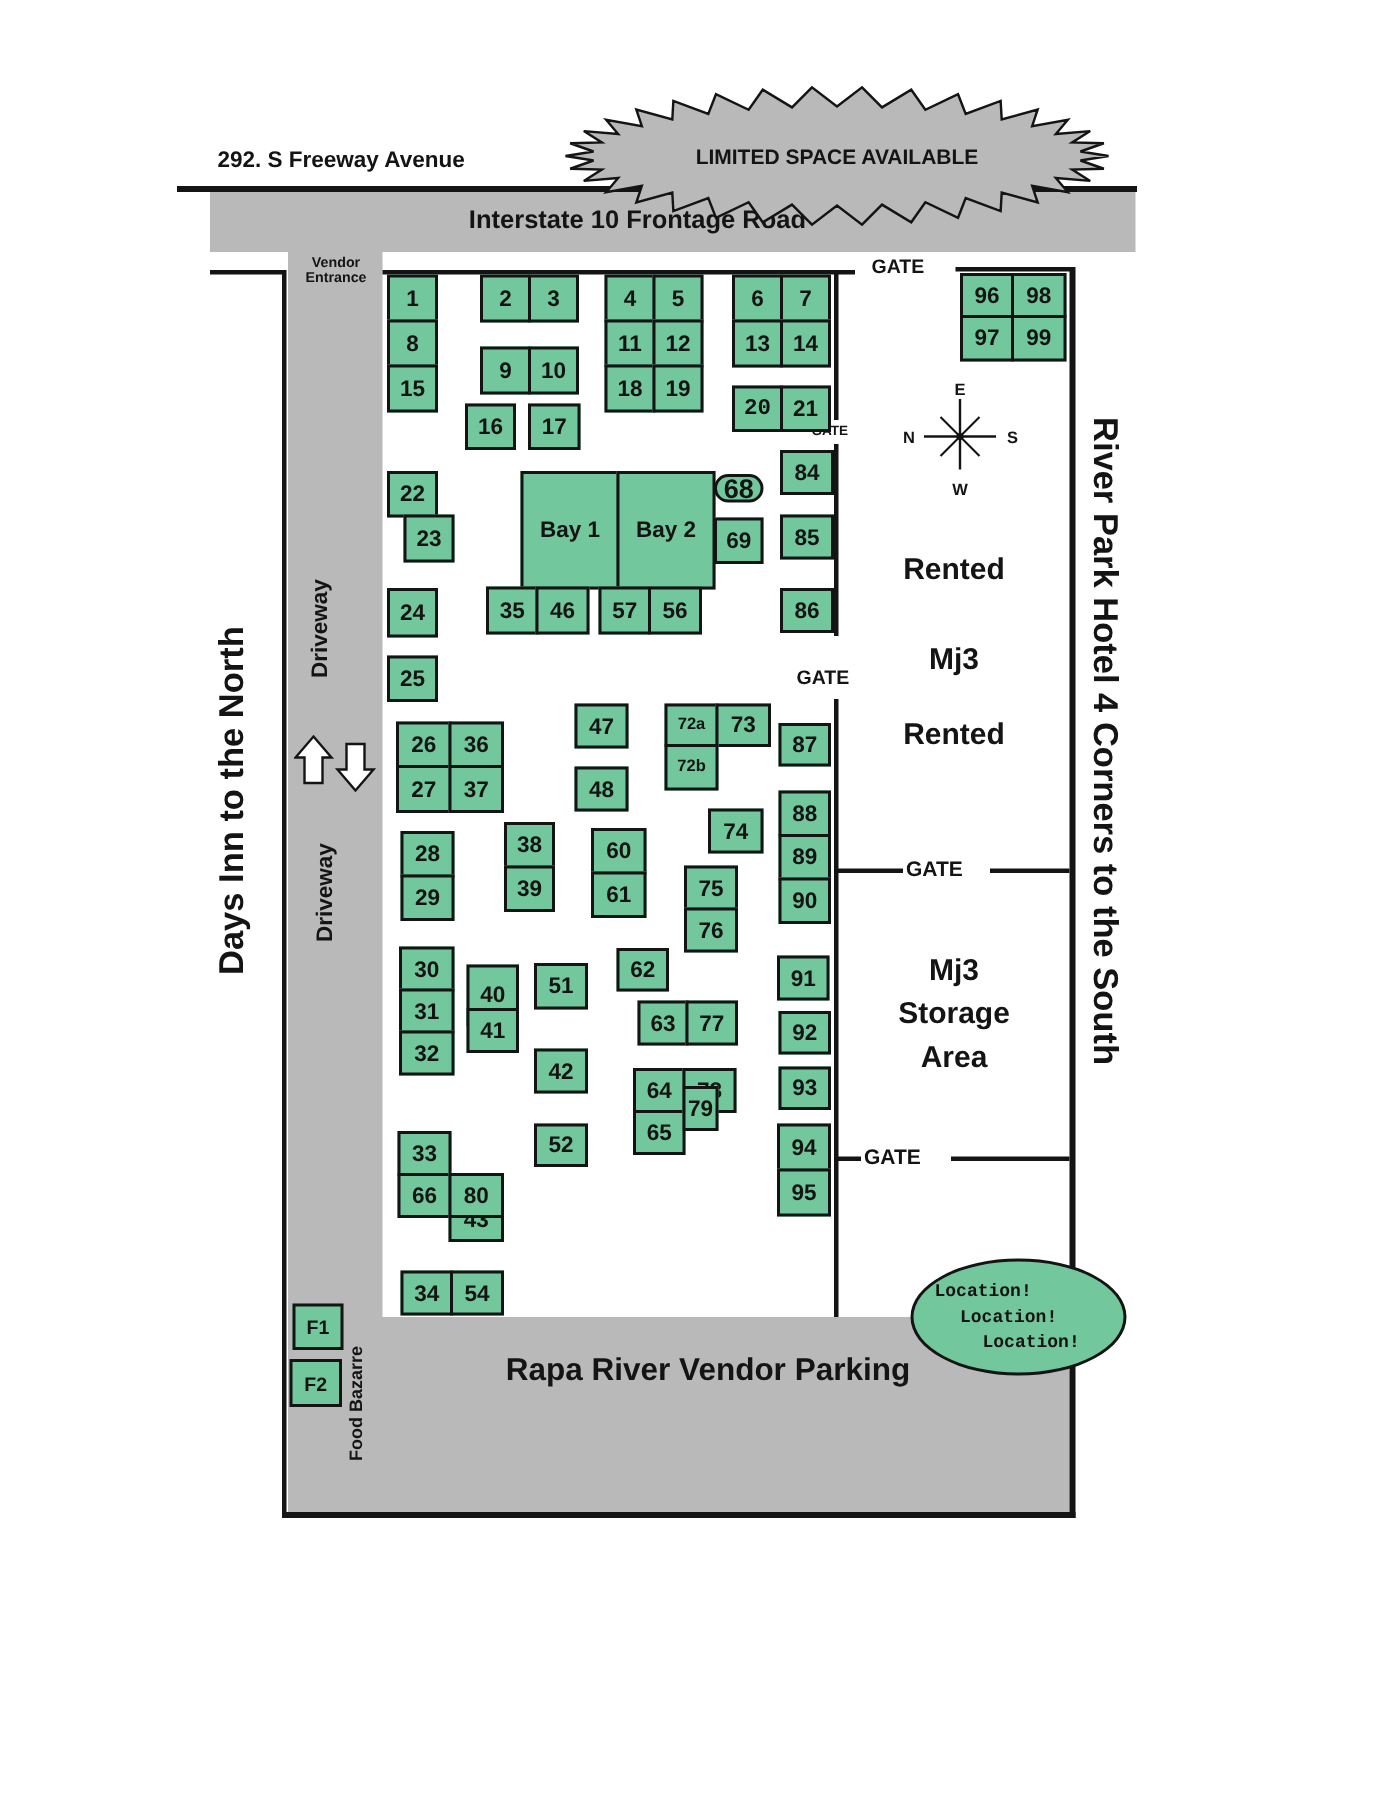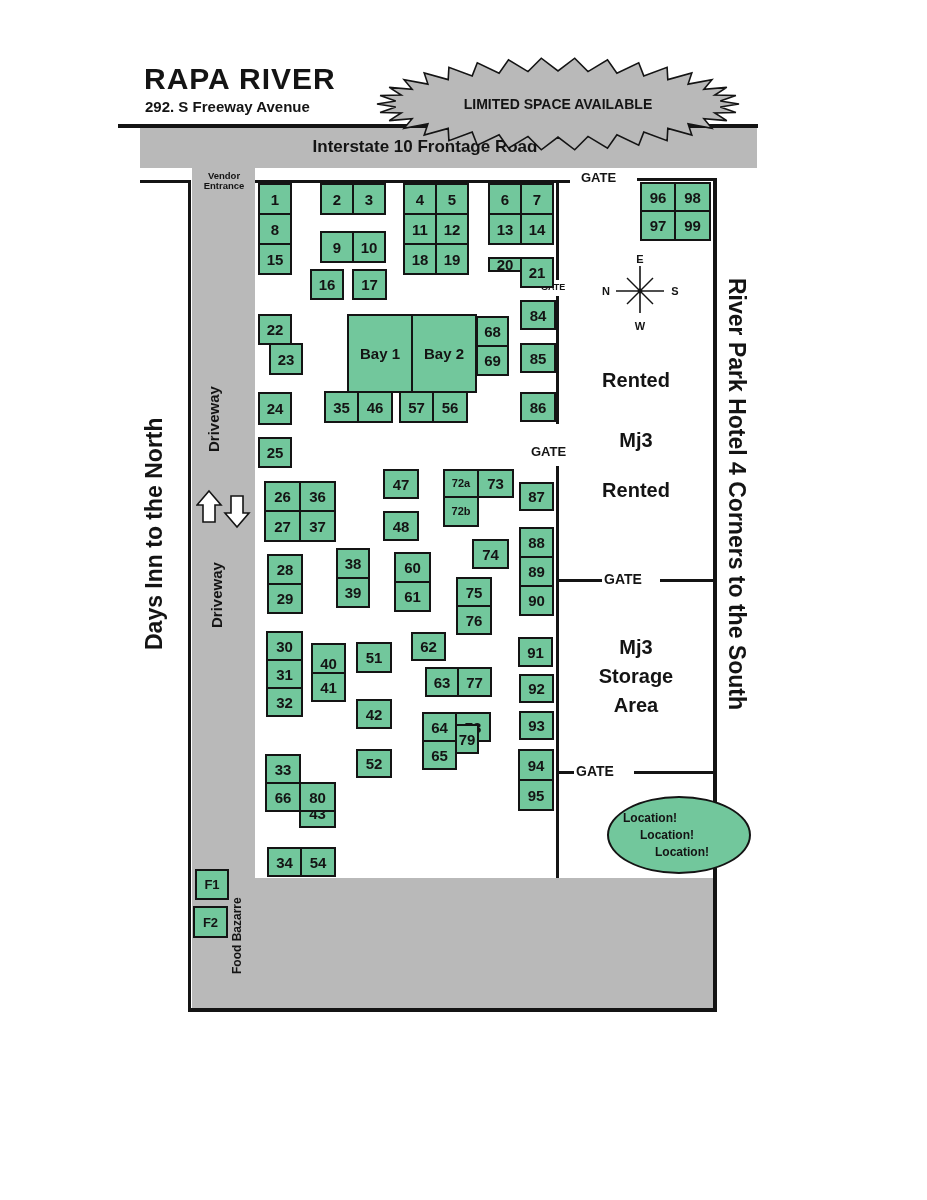--- a/index.html
+++ b/index.html
@@ -14,45 +14,45 @@
     position:absolute;box-sizing:border-box;border:2px solid var(--ink,#111);
     background:var(--green,#72c79c);display:flex;align-items:center;justify-content:center;
     font-weight:bold;color:var(--ink,#111);line-height:1;
   }
   .bay{font-size:15px;}
   .lbl{position:absolute;font-weight:bold;white-space:nowrap;line-height:1.1;}
   .vert-up{writing-mode:vertical-rl;transform:rotate(180deg);}   
   .vert-down{writing-mode:vertical-rl;}                          
   .center{display:flex;align-items:center;justify-content:center;text-align:center;}
   #location-ellipse{
-    position:absolute;left:607px;top:796px;width:144px;height:78px;border-radius:50%;
-    background:var(--green,#72c79c);border:2px solid var(--ink,#111);box-sizing:border-box;z-index:9;
+    position:absolute;left:607px;top:839px;width:144px;height:78px;border-radius:50%;
+    background:var(--green,#72c79c);border:2px solid var(--ink,#111);box-sizing:border-box;z-index:9;font-family:Liberation Mono, monospace;
   }
   #location-ellipse .loc{position:absolute;font-size:12px;font-weight:bold;white-space:nowrap;}
   svg text{font-family:"Liberation Sans",sans-serif;font-weight:bold;fill:var(--ink,#111);}
 </style>
 </head>
 <body>
 
 <div id="stage" style="--green: #72c79c; --gray: #b9b9b9; --ink: #141414;">
 
-  <div class="lbl" style="left:144px;top:62px;font-size:30px;letter-spacing:1px;">RAPA RIVER</div>
   <div class="lbl" style="left:145px;top:99px;font-size:15px;">292. S Freeway Avenue</div>
 
   <div class="abs bar" style="left:118px;top:124px;width:640px;height:4px;"></div>
   <div class="abs gray" style="left:140px;top:128px;width:617px;height:40px;"></div>
   <div class="lbl center" style="left:265px;top:138px;width:320px;font-size:17px;">Interstate 10 Frontage Road</div>
 
   <svg class="abs" style="left:373px;top:56px;" width="370" height="98" viewBox="0 0 370 98">
     <polygon id="burst" fill="#b9b9b9" stroke="#141414" stroke-width="1.6" points="366.0,48.0 347.3,51.0 362.9,56.5 341.8,57.0 353.8,64.6 330.9,62.7 338.9,72.2 315.1,67.9 318.8,79.0 294.8,72.4 294.1,84.7 270.8,76.1 265.7,89.2 243.9,78.8 234.5,92.2 215.0,80.4 201.7,93.8 185.0,81.0 168.3,93.8 155.0,80.4 135.5,92.2 126.1,78.8 104.3,89.2 99.2,76.1 75.9,84.7 75.2,72.4 51.2,79.0 54.9,67.9 31.1,72.2 39.1,62.7 16.2,64.6 28.2,57.0 7.1,56.5 22.7,51.0 4.0,48.0 22.7,45.0 7.1,39.5 28.2,39.0 16.2,31.4 39.1,33.3 31.1,23.8 54.9,28.1 51.2,17.0 75.2,23.6 75.9,11.3 99.2,19.9 104.3,6.8 126.1,17.2 135.5,3.8 155.0,15.6 168.3,2.2 185.0,15.0 201.7,2.2 215.0,15.6 234.5,3.8 243.9,17.2 265.7,6.8 270.8,19.9 294.1,11.3 294.8,23.6 318.8,17.0 315.1,28.1 338.9,23.8 330.9,33.3 353.8,31.4 341.8,39.0 362.9,39.5 347.3,45.0"></polygon>
     <text x="185" y="53" text-anchor="middle" font-size="14">LIMITED SPACE AVAILABLE</text>
   </svg>
 
   <div class="abs gray" style="left:192px;top:168px;width:63px;height:710px;"></div>
   <div class="abs gray" style="left:192px;top:878px;width:521px;height:130px;"></div>
+  <div class="lbl center" style="left:262px;top:902px;width:420px;font-size:21px;">Rapa River Vendor Parking</div>
 
   <div class="abs bar" style="left:140px;top:180px;width:48px;height:3px;"></div>
   <div class="abs bar" style="left:188px;top:180px;width:3px;height:832px;"></div>
   <div class="abs bar" style="left:255px;top:180px;width:303px;height:3px;"></div>
   <div class="abs bar" style="left:556px;top:180px;width:14px;height:3px;"></div>
   <div class="abs bar" style="left:637px;top:178px;width:79px;height:3px;"></div>
   <div class="abs bar" style="left:556px;top:180px;width:3px;height:100px;"></div>
   <div class="abs bar" style="left:556px;top:296px;width:3px;height:128px;"></div>
   <div class="abs bar" style="left:556px;top:466px;width:3px;height:412px;"></div>
   <div class="abs bar" style="left:713px;top:178px;width:4px;height:834px;"></div>
@@ -122,31 +122,31 @@
       <div class="booth" style="left: 403px; top: 183px; width: 34px; height: 32px; font-size: 15px;">4</div>
       <div class="booth" style="left: 435px; top: 183px; width: 34px; height: 32px; font-size: 15px;">5</div>
       <div class="booth" style="left: 403px; top: 213px; width: 34px; height: 32px; font-size: 15px;">11</div>
       <div class="booth" style="left: 435px; top: 213px; width: 34px; height: 32px; font-size: 15px;">12</div>
       <div class="booth" style="left: 403px; top: 243px; width: 34px; height: 32px; font-size: 15px;">18</div>
       <div class="booth" style="left: 435px; top: 243px; width: 34px; height: 32px; font-size: 15px;">19</div>
       <div class="booth" style="left: 488px; top: 183px; width: 34px; height: 32px; font-size: 15px;">6</div>
       <div class="booth" style="left: 520px; top: 183px; width: 34px; height: 32px; font-size: 15px;">7</div>
       <div class="booth" style="left: 488px; top: 213px; width: 34px; height: 32px; font-size: 15px;">13</div>
       <div class="booth" style="left: 520px; top: 213px; width: 34px; height: 32px; font-size: 15px;">14</div>
-      <div class="booth" style="left: 488px; top: 257px; width: 34px; height: 15px; font-size: 15px;">20</div>
+      <div class="booth" style="left: 488px; top: 257px; width: 34px; height: 31px; font-size: 15px; font-family: Liberation Mono, monospace;">20</div>
       <div class="booth" style="left: 520px; top: 257px; width: 34px; height: 31px; font-size: 15px;">21</div>
       <div class="booth" style="left: 640px; top: 182px; width: 36px; height: 30px; font-size: 15px;">96</div>
       <div class="booth" style="left: 674px; top: 182px; width: 37px; height: 30px; font-size: 15px;">98</div>
       <div class="booth" style="left: 640px; top: 210px; width: 36px; height: 31px; font-size: 15px;">97</div>
       <div class="booth" style="left: 674px; top: 210px; width: 37px; height: 31px; font-size: 15px;">99</div>
       <div class="booth" style="left: 258px; top: 314px; width: 34px; height: 31px; font-size: 15px;">22</div>
       <div class="booth" style="left: 258px; top: 343px; width: 34px; height: 32px; font-size: 15px; margin-left: 11px;">23</div>
       <div class="booth" style="left: 258px; top: 392px; width: 34px; height: 33px; font-size: 15px;">24</div>
       <div class="booth" style="left: 258px; top: 437px; width: 34px; height: 31px; font-size: 15px;">25</div>
-      <div class="booth" style="left: 476px; top: 316px; width: 33px; height: 31px; font-size: 15px;">68</div>
+      <div class="booth" style="left: 476px; top: 316px; width: 33px; height: 19px; font-size: 18px; border-radius: 12px;">68</div>
       <div class="booth" style="left: 476px; top: 345px; width: 33px; height: 31px; font-size: 15px;">69</div>
       <div class="booth" style="left: 324px; top: 391px; width: 35px; height: 32px; font-size: 15px;">35</div>
       <div class="booth" style="left: 357px; top: 391px; width: 36px; height: 32px; font-size: 15px;">46</div>
       <div class="booth" style="left: 399px; top: 391px; width: 35px; height: 32px; font-size: 15px;">57</div>
       <div class="booth" style="left: 432px; top: 391px; width: 36px; height: 32px; font-size: 15px;">56</div>
       <div class="booth" style="left: 520px; top: 300px; width: 36px; height: 30px; font-size: 15px;">84</div>
       <div class="booth" style="left: 520px; top: 343px; width: 36px; height: 30px; font-size: 15px;">85</div>
       <div class="booth" style="left: 520px; top: 392px; width: 36px; height: 30px; font-size: 15px;">86</div>
       <div class="booth" style="left: 264px; top: 481px; width: 37px; height: 31px; font-size: 15px;">26</div>
       <div class="booth" style="left: 299px; top: 481px; width: 37px; height: 31px; font-size: 15px;">36</div>

